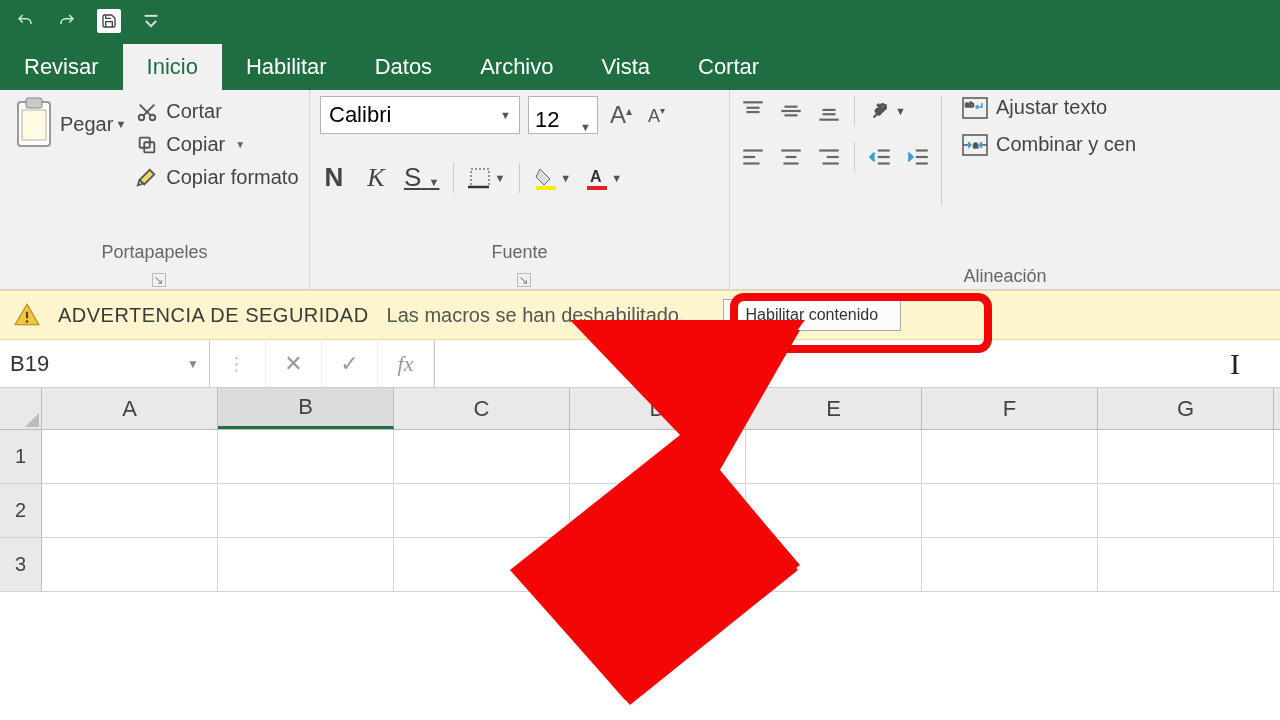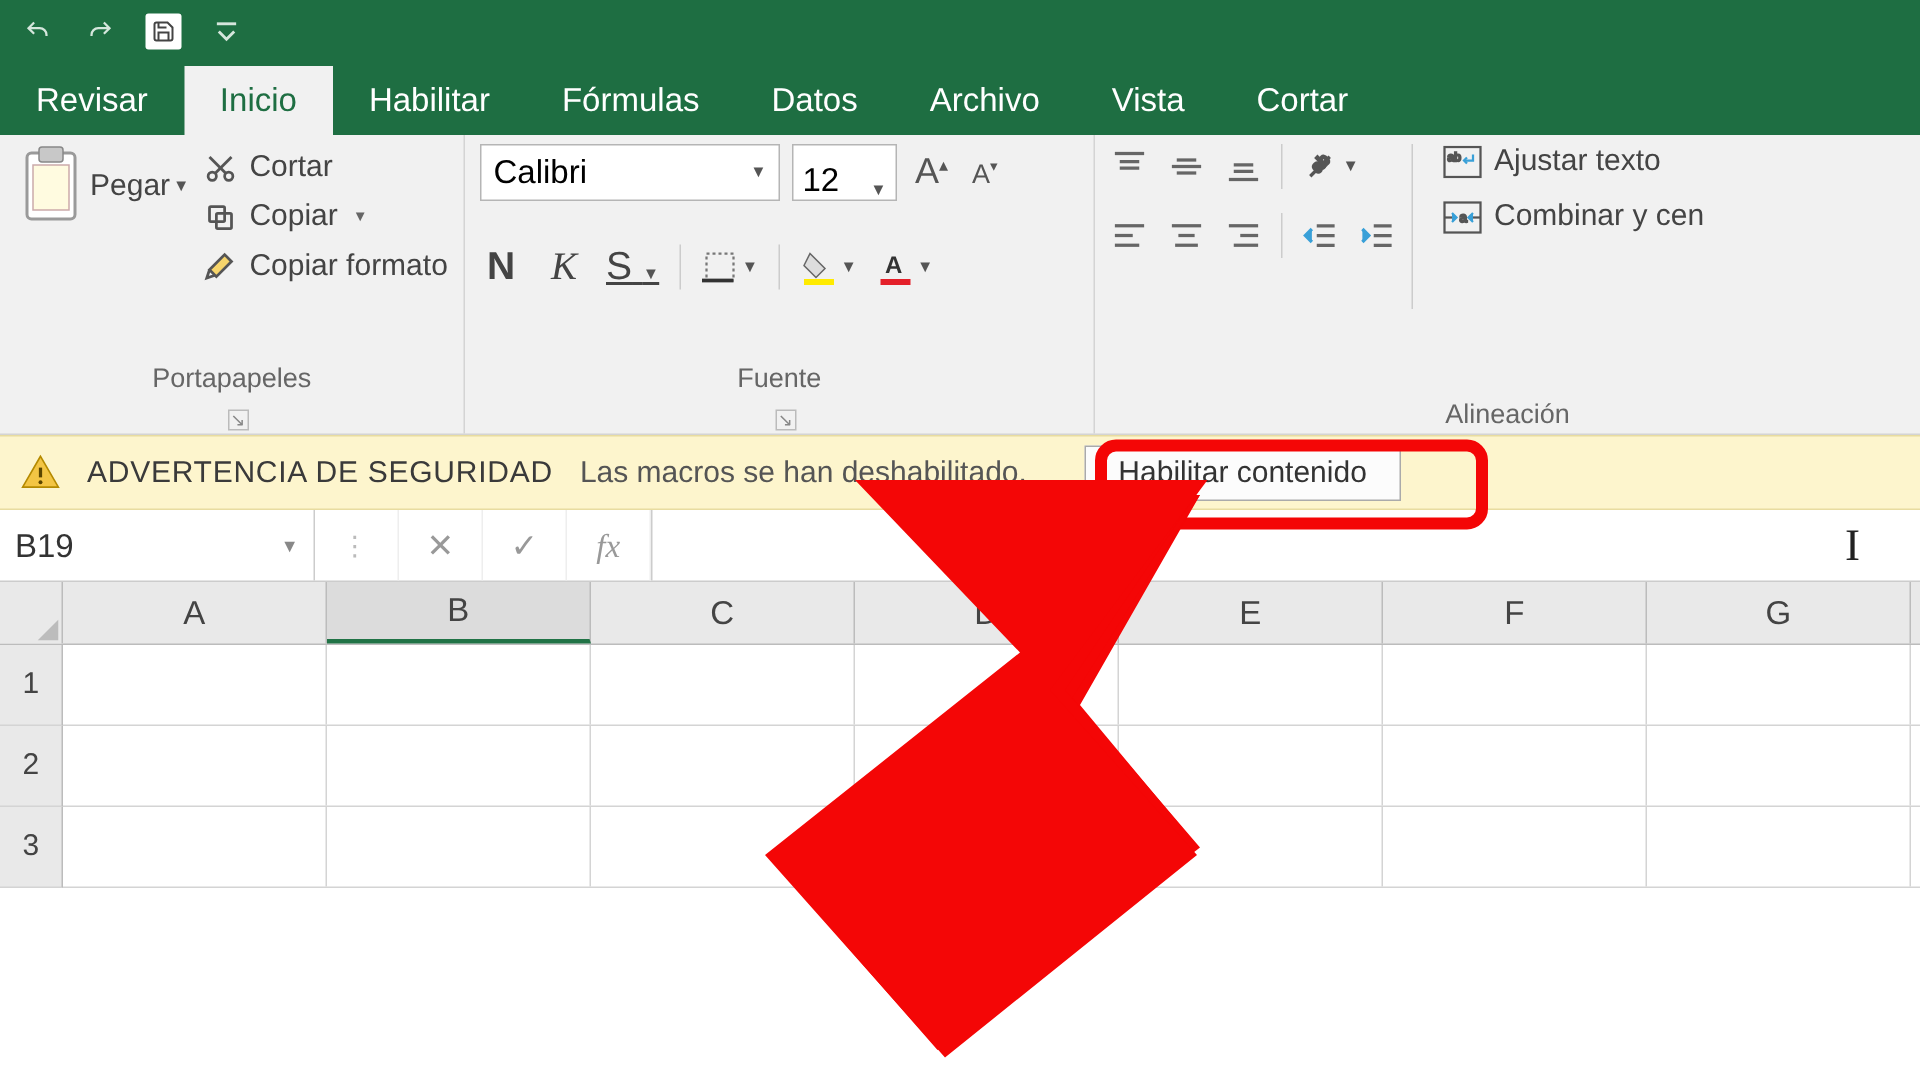--- a/index.html
+++ b/index.html
@@ -54,21 +54,21 @@
 .align-row svg { width: 26px; height: 26px; cursor: pointer; }
 .align-right-col { display: flex; flex-direction: column; gap: 14px; padding-left: 10px; }
 .align-item { display: flex; align-items: center; gap: 8px; font-size: 20px; color: #444; cursor: pointer; white-space: nowrap; }
 .align-item svg { width: 26px; height: 22px; }
 
 
 .warnbar { height: 50px; background: #fdf5cd; border-top: 1px solid #e8dca0; border-bottom: 1px solid #e8dca0; display: flex; align-items: center; padding: 0 14px; gap: 18px; font-size: 20px; color: #3a3a3a; position: relative; }
 .warnbar .wicon { width: 26px; height: 26px; }
 .warnbar .wtitle { font-weight: 400; letter-spacing: 0.5px; }
 .warnbar .wmsg { color: #555; }
-.warnbar .wbtn { margin-left: 20px; background: #fcfcfc; border: 1px solid #aaa; padding: 6px 22px; font-size: 20px; color: #333; cursor: pointer; text-align: right; }
+.warnbar .wbtn { margin-left: 20px; background: #fcfcfc; border: 1px solid #aaa; padding: 6px 22px; font-size: 16px; color: #333; cursor: pointer; text-align: right; }
 
 
 .red-highlight { position: absolute; border: 8px solid #f40606; border-radius: 14px; pointer-events: none; }
 
 
 .fbar { height: 48px; background: #fff; border-bottom: 1px solid #ccc; display: flex; align-items: stretch; }
 .namebox { width: 210px; border-right: 1px solid #ccc; display: flex; align-items: center; justify-content: space-between; padding: 0 10px; font-size: 22px; color: #333; }
 .namebox .ndd { color: #888; font-size: 12px; }
 .fx-controls { display: flex; align-items: center; border-right: 1px solid #ccc; }
 .fx-btn { width: 56px; display: flex; align-items: center; justify-content: center; color: #999; font-size: 22px; border-right: 1px solid #eee; height: 100%; }
@@ -127,21 +127,20 @@
         <line x1="2" y1="3" x2="12" y2="3" stroke="#d5e6dc" stroke-width="1.5"></line>
         <polyline points="3,7 7,11 11,7" fill="none" stroke="#d5e6dc" stroke-width="1.5"></polyline>
       </svg>
   </div>
 </div>
 
 <div class="tabstrip">
   <div class="tab">Revisar</div>
   <div class="tab active">Inicio</div>
   <div class="tab">Habilitar</div>
-  <div class="tab">Fórmulas</div>
   <div class="tab">Datos</div>
   <div class="tab">Archivo</div>
   <div class="tab">Vista</div>
   <div class="tab">Cortar</div>
 </div>
 
 <div class="ribbon">
 
   <div class="group" style="width:310px">
     <div class="group-body">

